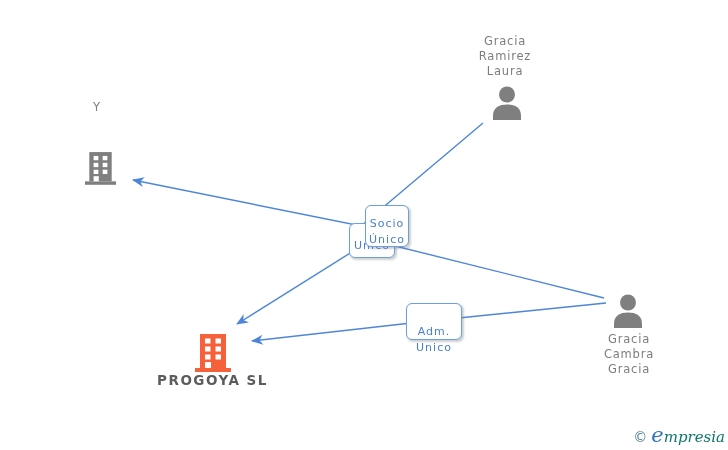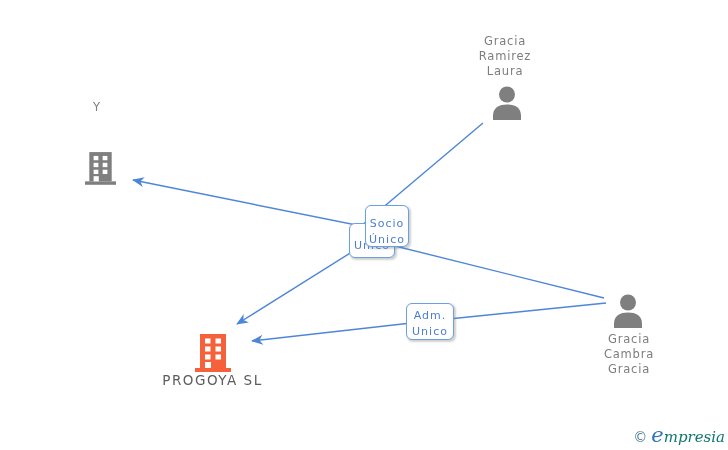--- a/index.html
+++ b/index.html
@@ -17,29 +17,29 @@
 
   .edge-label {
     position:absolute; box-sizing:border-box; background:#ffffff;
     border:1.5px solid #6b9fdf; border-radius:6px; color:#4a7fd0;
     font-size:11px; line-height:16px; letter-spacing:1px; text-align:center;
     box-shadow:1.5px 1.5px 2px rgba(120,120,120,0.35);
   }
   #box-socio { left:337px; top:205px; width:44px; height:42px; padding-top:10px; z-index:4;margin-left:28px; }
   #box-unico { left:349px; top:223px; width:46px; height:35px; z-index:3;
                display:flex; align-items:flex-end; justify-content:center; padding-bottom:3px; }
-  #box-adm   { left:406px; top:303px; width:48px; height:37px; padding-top:4px; z-index:3; }
+  #box-adm   { left:406px; top:303px; width:56px; height:37px; padding-top:20px; z-index:3; }
 
   #label-jimenez    { left:445px; top:34px;  width:120px; }
   #icon-jimenez     { left:490px; top:86px;  }
   #label-pavimentos { left:37px;  top:100px; width:120px; }
   #icon-pavimentos  { left:85px;  top:151px; }
   #icon-progoya     { left:195px; top:333px; }
   #label-progoya    { left:140px; top:373px; width:145px;
-                      font-weight:normal; color:#5c5c5c; font-size:13.5px;
+                      font-weight:bold; color:#5c5c5c; font-size:13.5px;
                       letter-spacing:1.5px; }
   #icon-gracia      { left:611px; top:293px; }
   #label-gracia     { left:579px; top:332px; width:100px; }
 
   .logo { position:absolute; right:3px; bottom:3px; z-index:2;
           display:flex; align-items:baseline; }
   .logo .copy { font-size:14px; color:#4e7f95; margin-right:4px; }
   .logo .ini  { font-family:"DejaVu Serif", serif; font-style:italic;
                 font-size:21px; color:#2d74b8; }
   .logo .rest { font-family:"DejaVu Serif", serif; font-style:italic;

